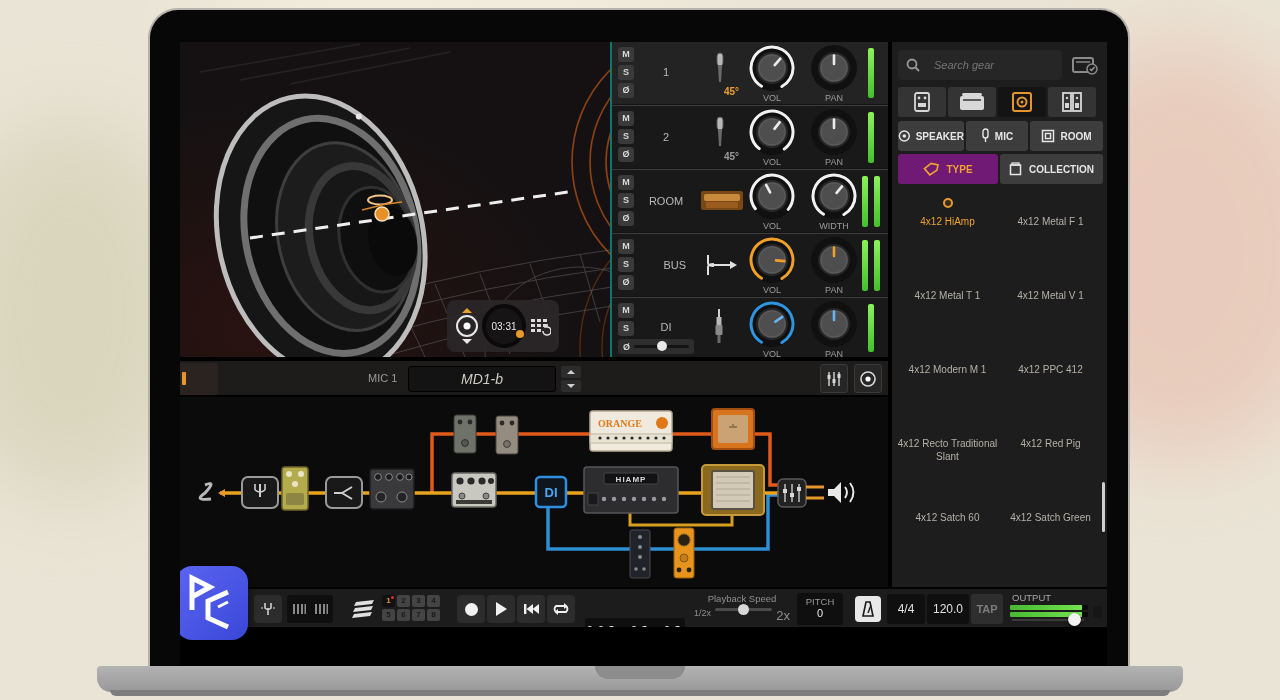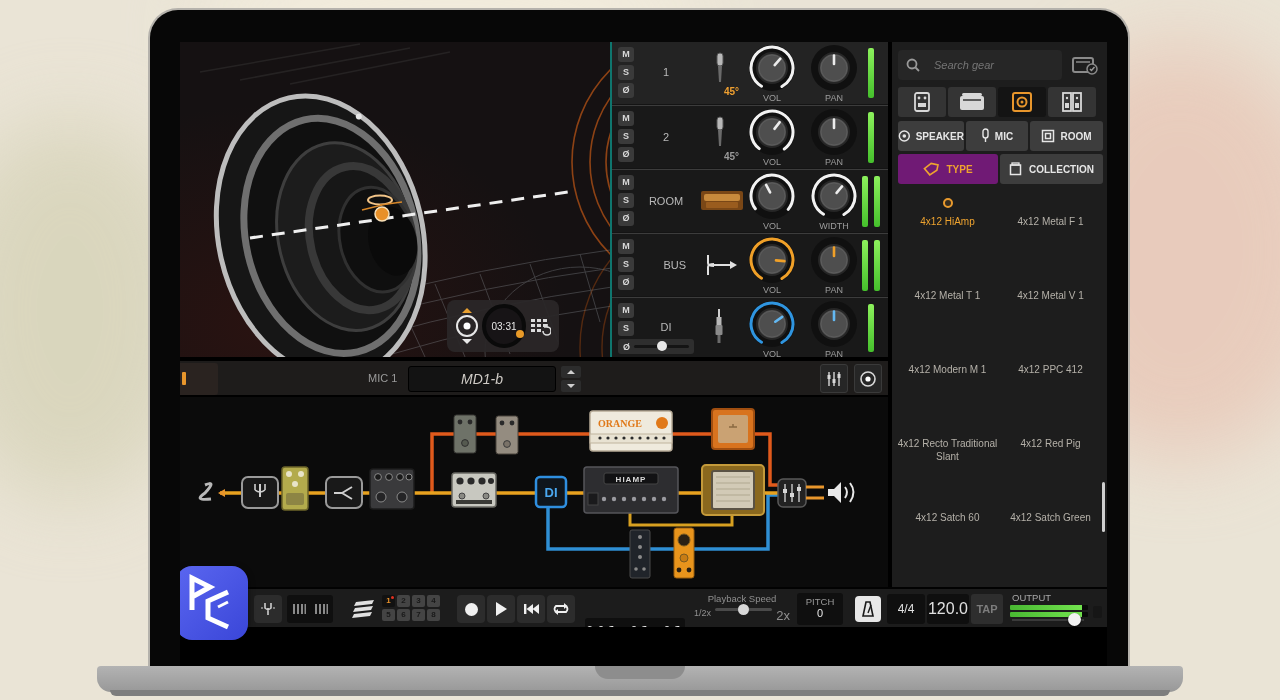--- a/index.html
+++ b/index.html
@@ -732,21 +732,21 @@
         </div>
         <div class="t-btn" style="left:675px;top:7px;width:26px;height:26px;background:#e8e8e8;">
           <svg width="14" height="16" viewBox="0 0 14 16">
             <path d="M5 1 h4 l3 14 H2 Z" fill="none" stroke="#1a1a1a" stroke-width="1.6"></path>
             <line x1="7" y1="12" x2="10" y2="4" stroke="#1a1a1a" stroke-width="1.4"></line>
           </svg>
         </div>
         <div class="t-box" style="left:707px;top:5px;width:38px;height:30px;line-height:30px;font-size:12px;">
           <span>4/4</span>
         </div>
-        <div class="t-box" style="left:747px;top:5px;width:42px;height:30px;line-height:30px;font-size:16px;">
+        <div class="t-box" style="left:747px;top:5px;width:42px;height:30px;line-height:30px;font-size:12px;">
           <span>120.0</span>
         </div>
         <div class="abs" style="left:791px;top:5px;width:32px;height:30px;background:#2e2e2e;border-radius:3px;color:#7d7d7d;font-size:11px;font-weight:bold;text-align:center;line-height:30px;">
           <span>TAP</span>
         </div>
 
         <div class="abs" style="left:830px;top:3px;width:92px;">
           <div style="color:#a8a8a8;font-size:9.5px;margin-left:2px;">OUTPUT</div>
           <div style="position:relative;margin-top:2px;">
             <div style="width:78px;height:5px;background:#0a0a0a;border-radius:1px;overflow:hidden;">

